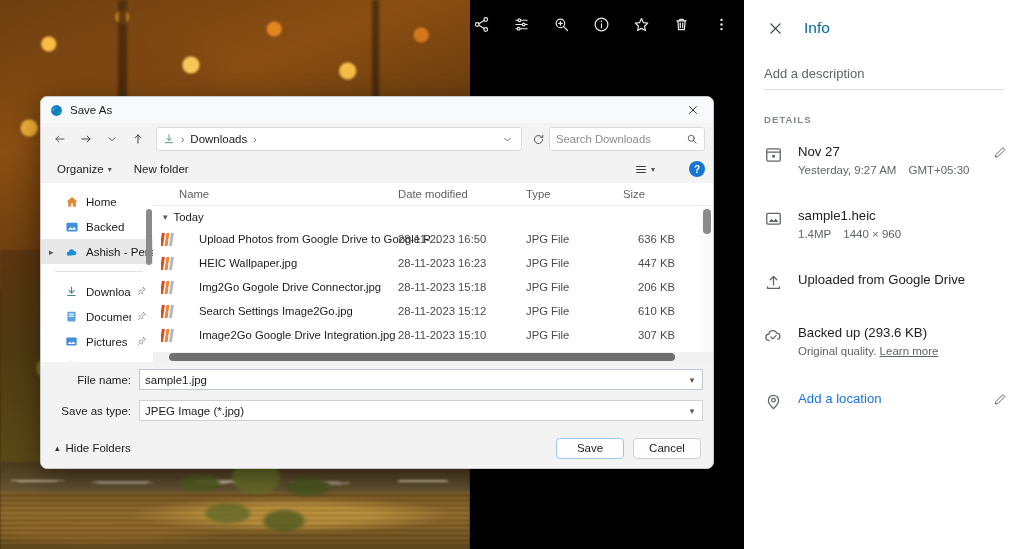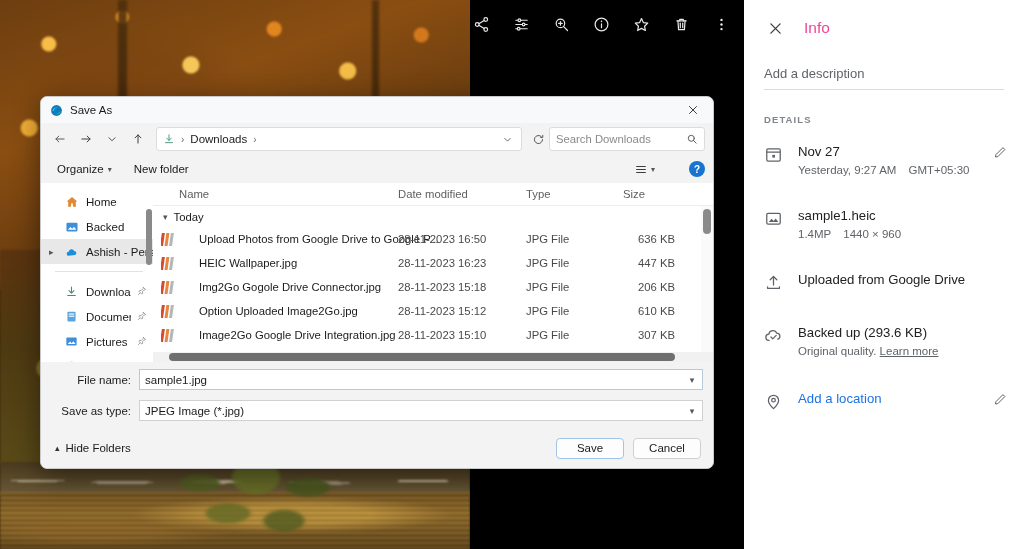--- a/index.html
+++ b/index.html
@@ -112,21 +112,21 @@
   
   .info-panel {
     position: absolute; left: 744px; top: 0; width: 280px; height: 549px;
     background: #fff; color: #202124;
   }
   .info-head {
     display: flex; align-items: center; gap: 18px;
     padding: 12px 16px 0 20px; height: 44px;
   }
   .info-close { width: 22px; height: 22px; cursor: pointer; display:flex; align-items:center; justify-content:center;}
-  .info-title { font-size: 15.5px; color: #ec4899; }
+  .info-title { font-size: 15.5px; color: #0369a1; }
   .desc-wrap { margin: 18px 20px 0 20px; }
   .desc-input {
     width: 100%; border: 0; border-bottom: 1px solid #dadce0;
     font-family: "Liberation Sans", sans-serif; font-size: 13px;
     color: #1d4ed8; padding: 4px 0 8px 0; outline: none; background: transparent;
   }
   .desc-input::placeholder { color: #5f6368; }
   .details-label {
     margin: 24px 20px 0 20px; font-size: 9.5px; letter-spacing: 1.1px;
     color: #80868b; font-weight: 700;
@@ -711,21 +711,21 @@
           <span class="f-size">206 KB</span>
         </div>
         <div class="frow">
           <span class="f-ico">
             <svg width="15" height="16" viewBox="0 0 15 16">
                 <rect x="1" y="1" width="3" height="13" fill="#d94a2b" transform="skewX(-8)"></rect>
                 <rect x="5.5" y="1" width="3" height="13" fill="#e8863c" transform="skewX(-8)"></rect>
                 <rect x="10" y="1" width="3" height="13" fill="#b3b6bb" transform="skewX(-8)"></rect>
               </svg>
           </span>
-          <span class="f-name">Option Uploaded Image2Go.jpg</span>
+          <span class="f-name">Search Settings Image2Go.jpg</span>
           <span class="f-date">28-11-2023 15:12</span>
           <span class="f-type">JPG File</span>
           <span class="f-size">610 KB</span>
         </div>
         <div class="frow">
           <span class="f-ico">
             <svg width="15" height="16" viewBox="0 0 15 16">
                 <rect x="1" y="1" width="3" height="13" fill="#d94a2b" transform="skewX(-8)"></rect>
                 <rect x="5.5" y="1" width="3" height="13" fill="#e8863c" transform="skewX(-8)"></rect>
                 <rect x="10" y="1" width="3" height="13" fill="#b3b6bb" transform="skewX(-8)"></rect>

